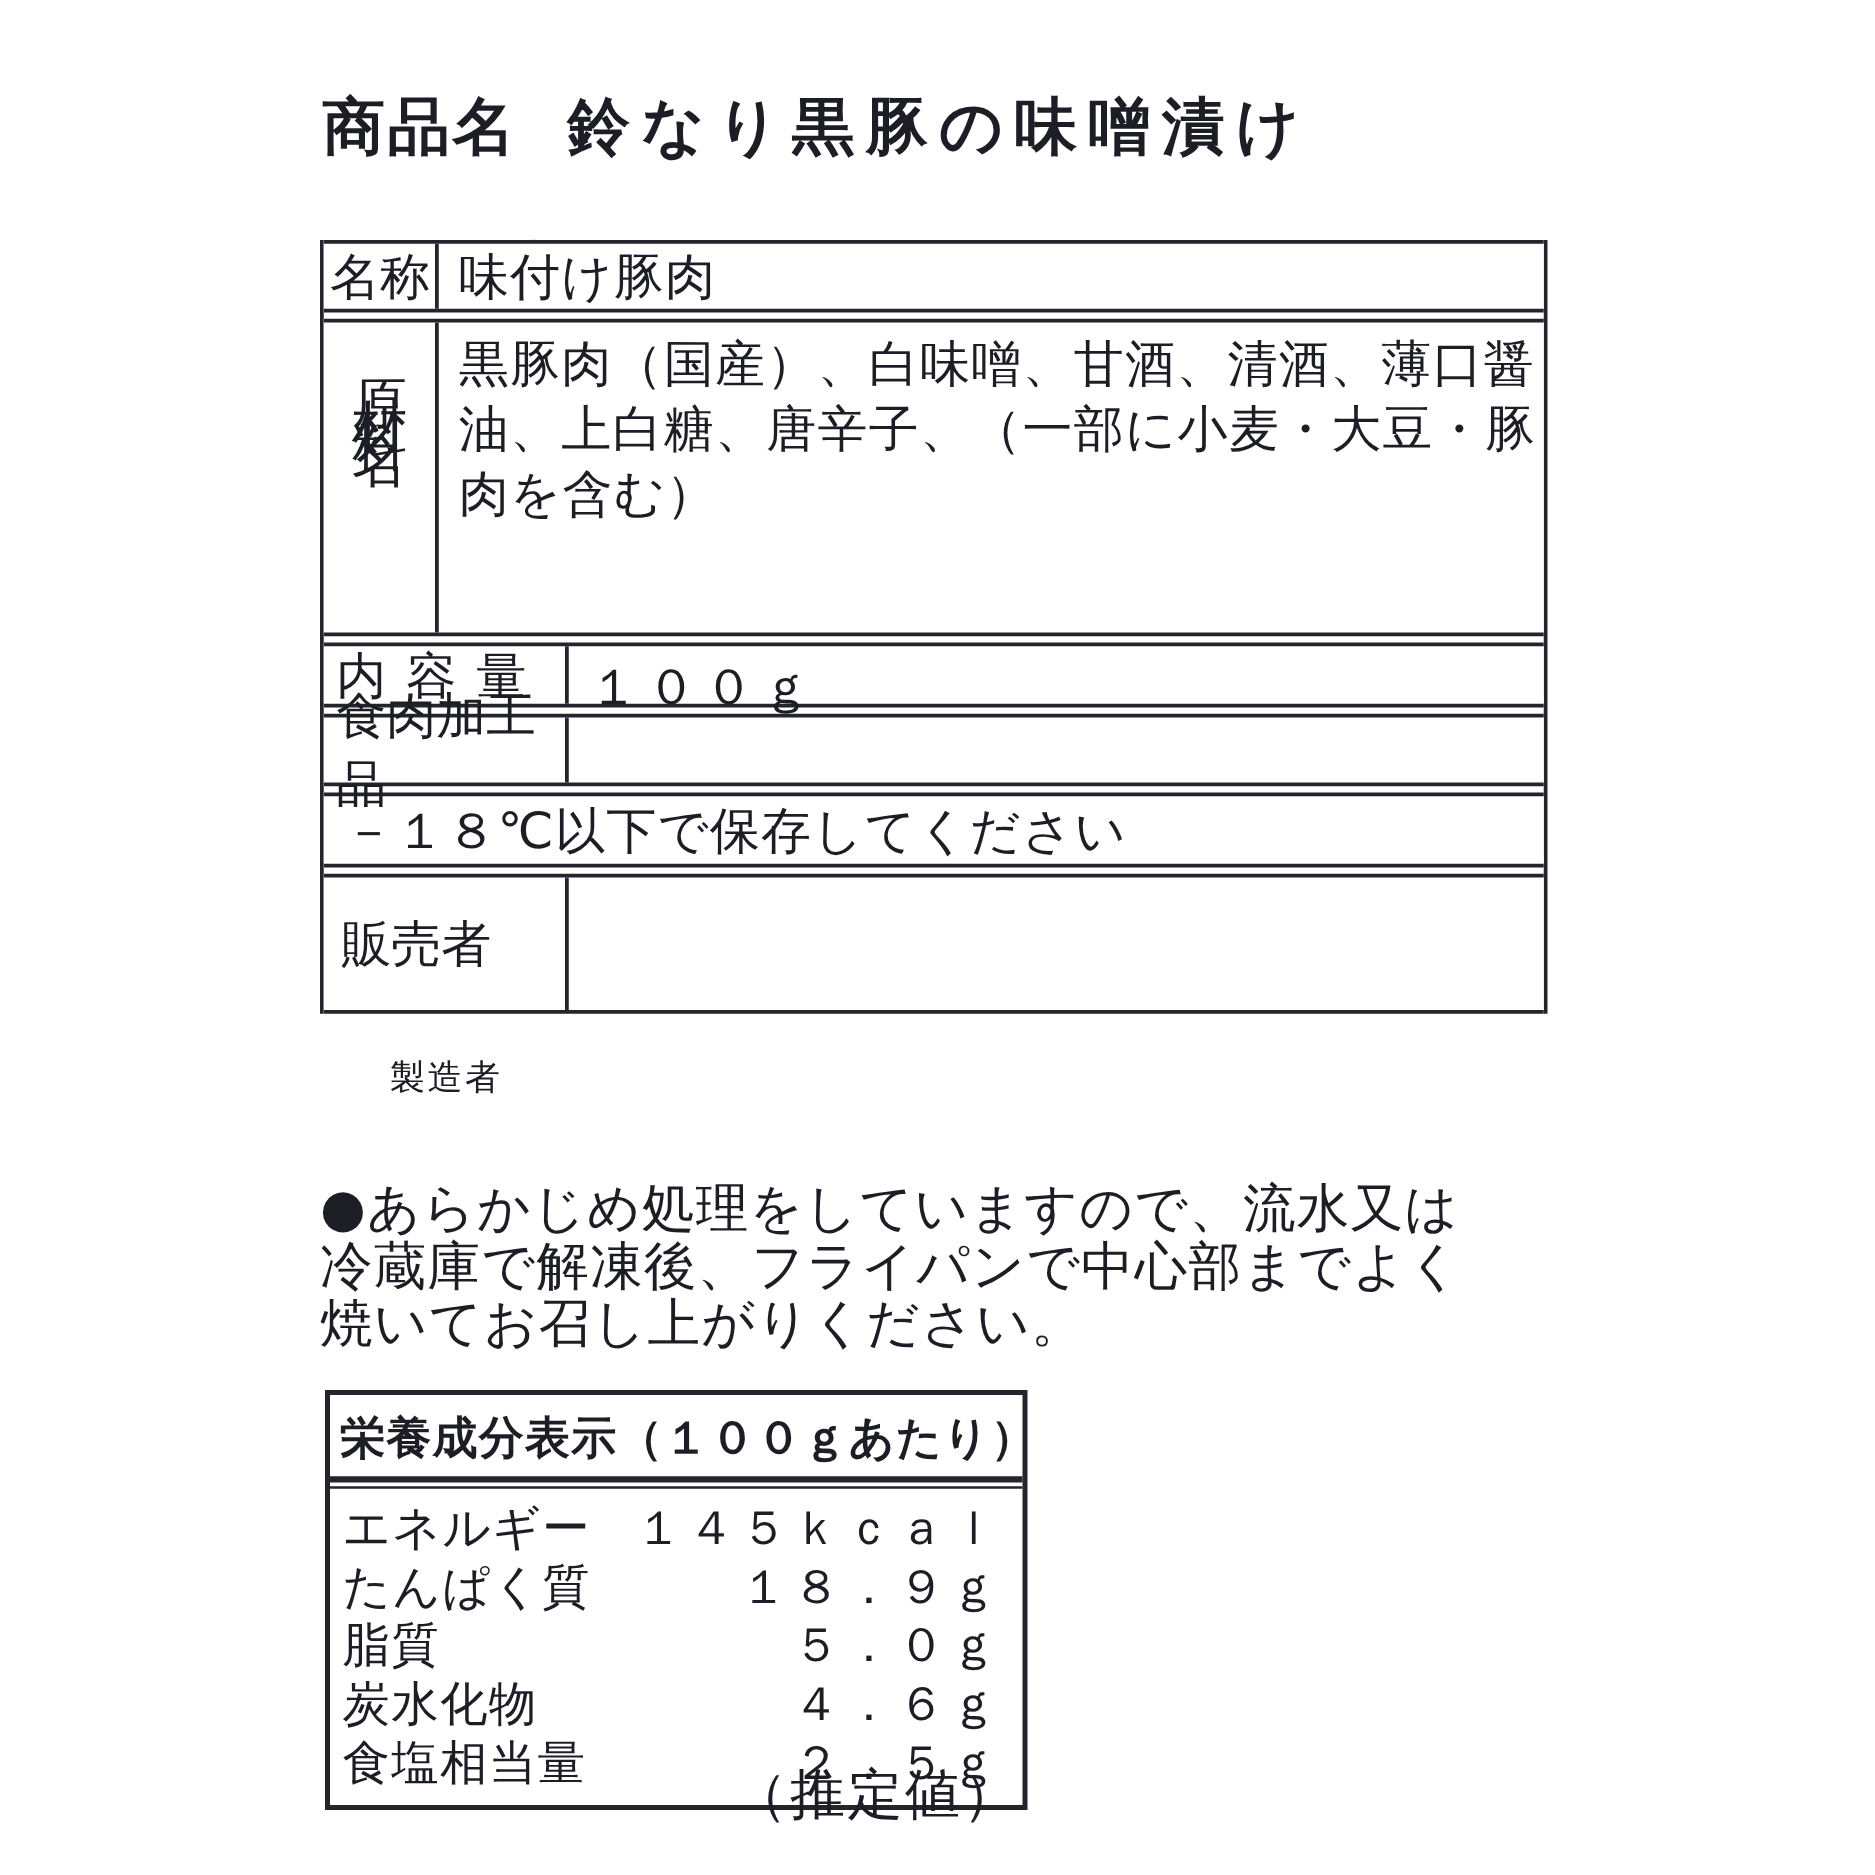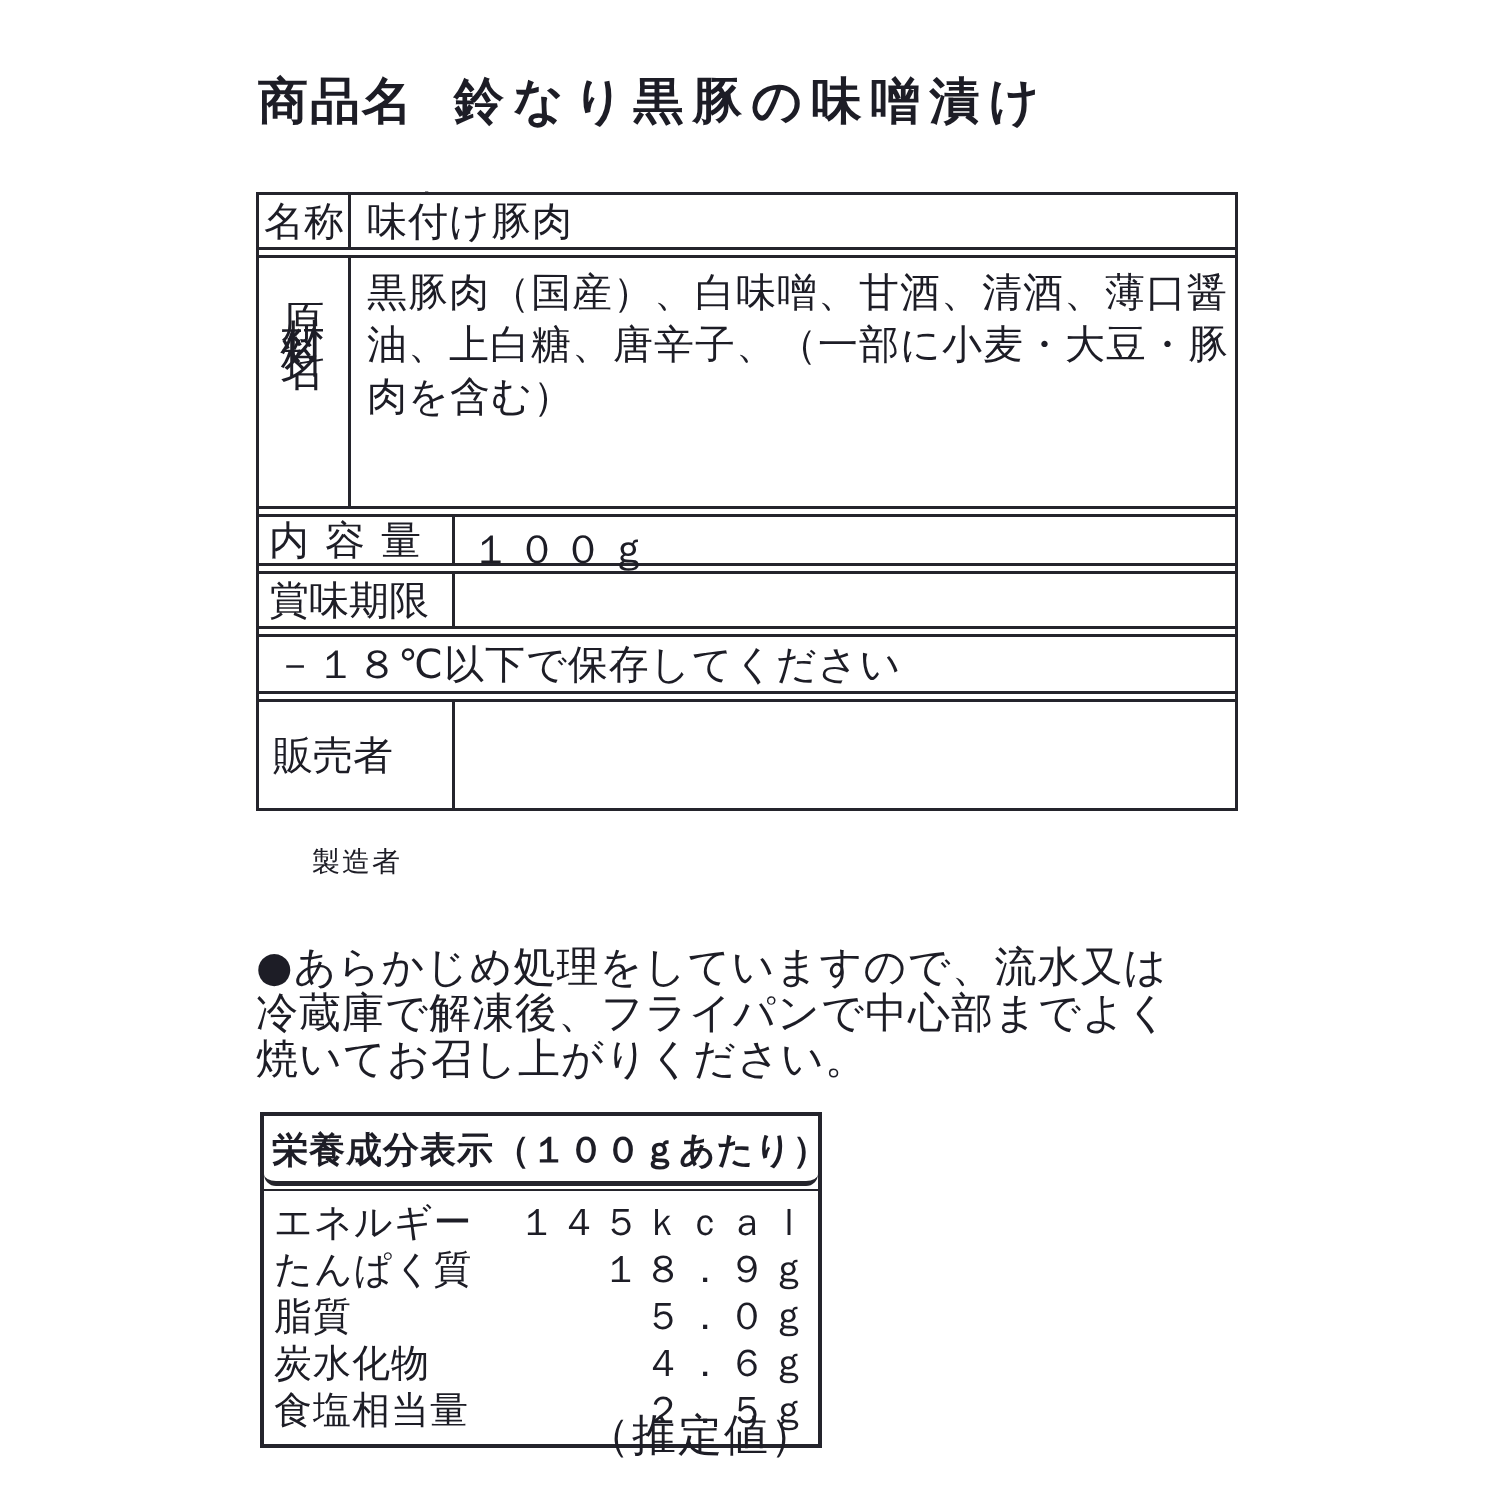--- a/index.html
+++ b/index.html
@@ -63,23 +63,23 @@
   
   .notice{position:absolute;left:256px;top:944px;font-size:42px;line-height:46px;letter-spacing:1px;}
 
   
   .nutrition{
     position:absolute;left:260px;top:1112px;width:562px;
     border:4px solid var(--line);box-sizing:border-box;background:var(--bg);
   }
   .n-header{
     font-size:36px;font-weight:600;letter-spacing:1px;
-    padding:10px 4px 6px 8px;border-bottom:5px solid var(--line);white-space:nowrap;border-radius:12px;
+    padding:10px 4px 6px 8px;border-bottom:5px solid var(--line);white-space:nowrap;
   }
-  .n-body{border-top:2px solid var(--line);margin-top:3px;padding:8px 6px 10px 10px;}
+  .n-body{border-top:2px solid var(--line);margin-top:3px;padding:8px 16px 10px 10px;}
   .n-row{display:flex;justify-content:space-between;align-items:baseline;font-size:38px;line-height:47px;}
   .n-label{letter-spacing:1px;}
   .n-value{letter-spacing:4px;white-space:nowrap;}
   .footnote{position:absolute;left:540px;top:1406px;width:276px;text-align:right;font-size:44px;letter-spacing:2px;}
 </style>
 </head>
 <body>
 
 <div class="page">
 
@@ -105,21 +105,21 @@
           <div>肉を含む）</div>
         </div>
     </div>
 
     <div class="srow r3">
       <div class="slabel w2 spaced">内容量</div>
       <div class="svalue qty">１００ｇ</div>
     </div>
 
     <div class="srow r4">
-      <div class="slabel w2">賞味期限</div>
+      <div class="slabel w2">食肉加工品</div>
       <div class="svalue"></div>
     </div>
 
     <div class="srow r5">
       <div class="svalue">－１８℃以下で保存してください</div>
     </div>
 
     <div class="srow r6">
       <div class="slabel w2 seller">販売者</div>
       <div class="svalue"></div>

